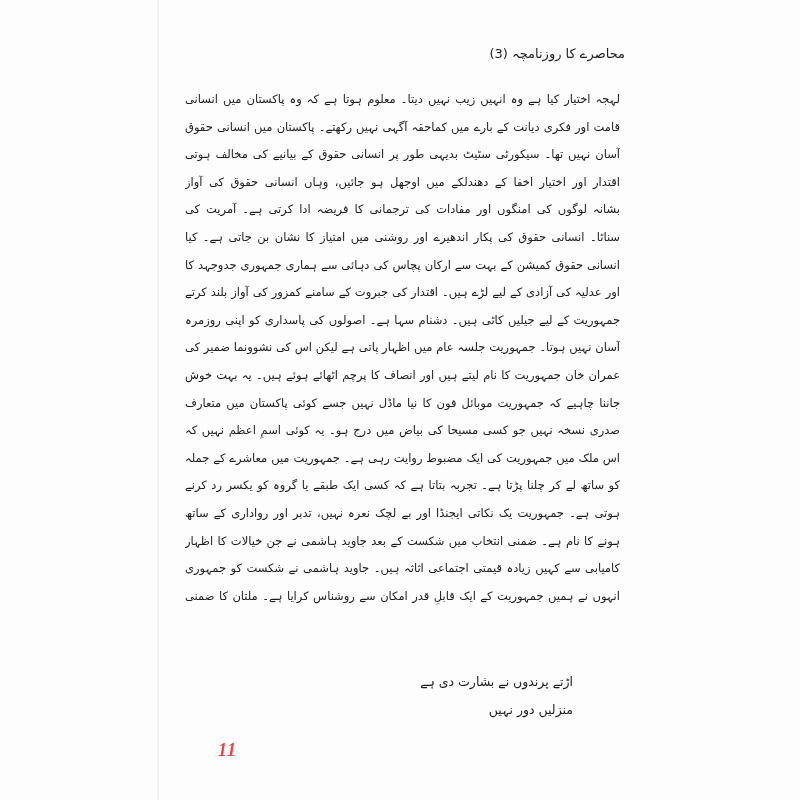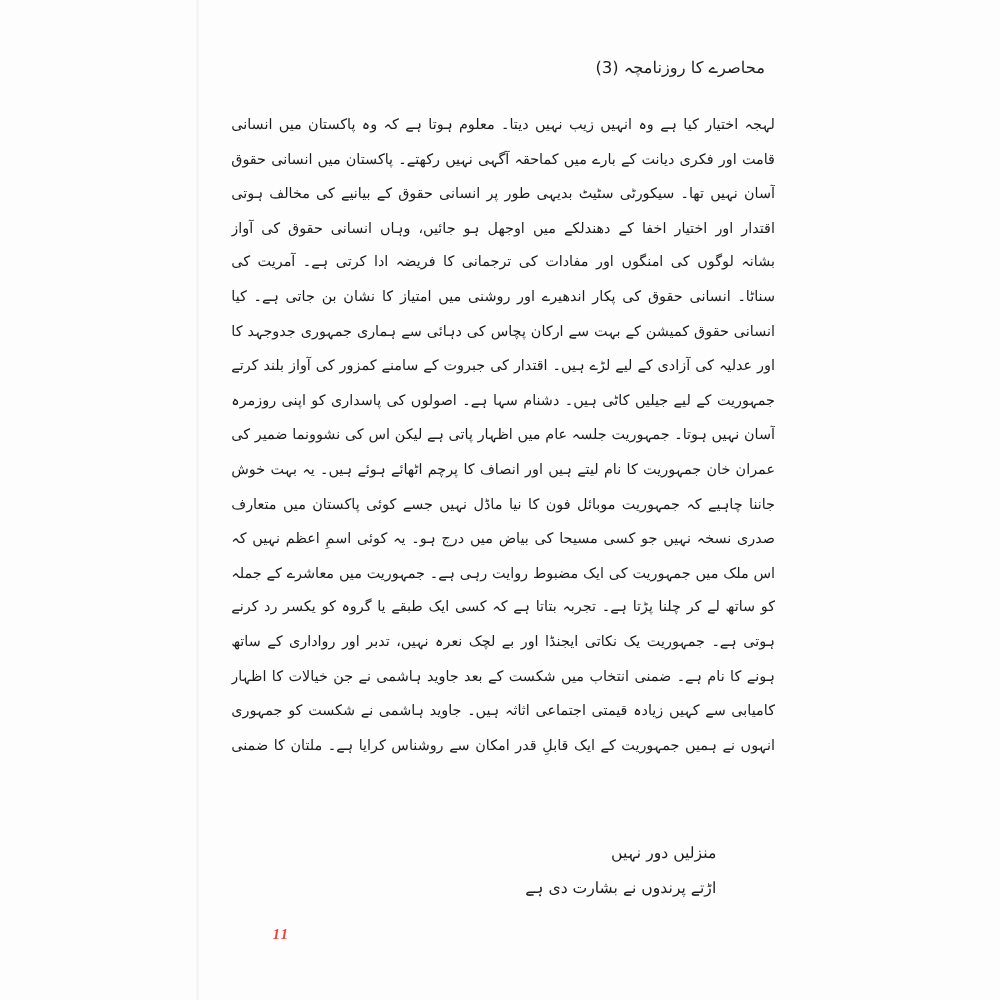--- a/index.html
+++ b/index.html
@@ -20,21 +20,21 @@
     position: absolute;
     left: 157px;
     top: 0;
     width: 2px;
     height: 800px;
     background: #f4f4f4;
   }
   .running-header {
     position: absolute;
     top: 46px;
-    right: 188px;
+    right: 175px;
     direction: rtl;
     unicode-bidi: plaintext;
     font-size: 13px;
     letter-spacing: 0px;
     color: #1e1e1e;
     white-space: nowrap;
   }
   .body-text {
     position: absolute;
     top: 86px;
@@ -67,21 +67,21 @@
   .poem-line {
     white-space: nowrap;
   }
   .page-number {
     position: absolute;
     left: 218px;
     top: 740px;
     font-family: "Liberation Serif", serif;
     font-style: italic;
     font-weight: 700;
-    font-size: 12px;
+    font-size: 18px;
     letter-spacing: 1px;
     color: #ef4444;
   }
 </style>
 </head>
 <body>
 
 <div class="page-edge"></div>
 
 <div class="running-header">محاصرے کا روزنامچہ (3)</div>
@@ -102,17 +102,17 @@
   <div class="body-line">صدری نسخہ نہیں جو کسی مسیحا کی بیاض میں درج ہو۔ یہ کوئی اسمِ اعظم نہیں کہ کسی عارف عصر کے قلب پہ جاری ہو۔</div>
   <div class="body-line">اس ملک میں جمہوریت کی ایک مضبوط روایت رہی ہے۔ جمہوریت میں معاشرے کے جملہ گروہوں اور طبقوں</div>
   <div class="body-line">کو ساتھ لے کر چلنا پڑتا ہے۔ تجربہ بتاتا ہے کہ کسی ایک طبقے یا گروہ کو یکسر رد کرنے کی سیاست فسطائیت پر ختم</div>
   <div class="body-line">ہوتی ہے۔ جمہوریت یک نکاتی ایجنڈا اور بے لچک نعرہ نہیں، تدبر اور رواداری کے ساتھ سیاسی عمل میں شریک</div>
   <div class="body-line">ہونے کا نام ہے۔ ضمنی انتخاب میں شکست کے بعد جاوید ہاشمی نے جن خیالات کا اظہار کیا ہے وہ کسی انتخابی</div>
   <div class="body-line">کامیابی سے کہیں زیادہ قیمتی اجتماعی اثاثہ ہیں۔ جاوید ہاشمی نے شکست کو جمہوری رویے کے ساتھ قبول کیا ہے۔</div>
   <div class="body-line">انہوں نے ہمیں جمہوریت کے ایک قابلِ قدر امکان سے روشناس کرایا ہے۔ ملتان کا ضمنی انتخاب ایک خوش</div>
 </div>
 
 <div class="poem">
+  <div class="poem-line">اڑتے پرندوں نے بشارت دی ہے</div>
   <div class="poem-line">منزلیں دور نہیں</div>
-  <div class="poem-line">اڑتے پرندوں نے بشارت دی ہے</div>
 </div>
 
 <div class="page-number">11</div>
 
 </body></html>

